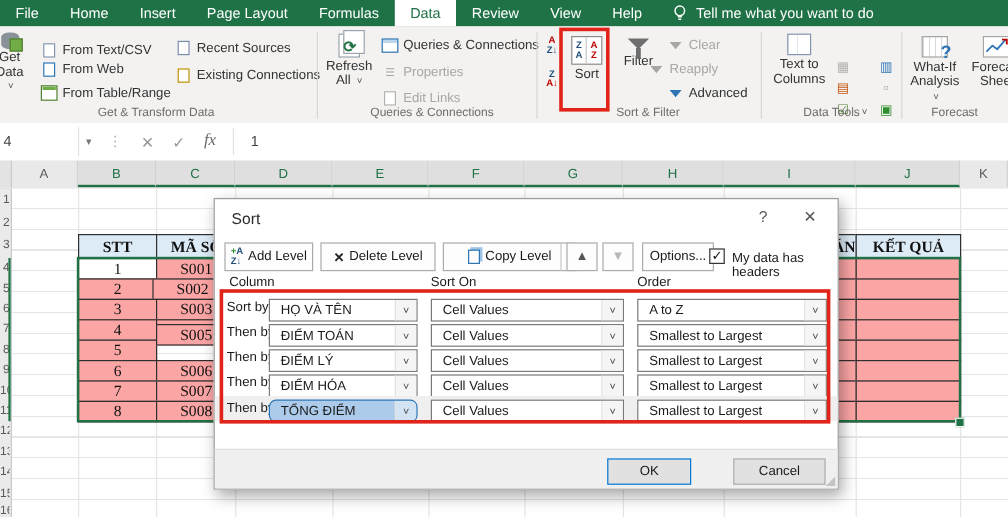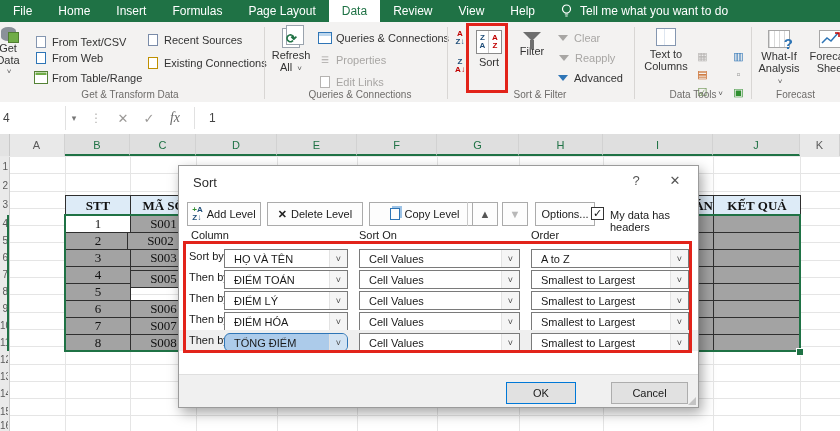--- a/index.html
+++ b/index.html
@@ -76,21 +76,21 @@
   .colhead.sel{background:#DFDFDF;color:#1F7245;border-bottom:2px solid #1F7245;}
   .grid{position:absolute;left:9px;top:157px;width:831px;height:274px;
         background:repeating-linear-gradient(#fff 0 16.3px,#E5E5E5 16.3px 17.3px);}
   .vline{position:absolute;top:0;height:274px;width:1px;background:#E5E5E5;}
   .rowsliver{position:absolute;left:0;top:157px;width:9px;height:274px;background:#EAEAEA;
              border-right:1px solid #C9C9C9;overflow:hidden;}
   .rownum{position:absolute;left:0;width:8px;text-align:right;font-size:10px;color:#5A5A5A;overflow:hidden;}
   .rowselstrip{position:absolute;left:7px;width:2px;top:58px;height:136px;background:#1F7245;}
   .tcell{position:absolute;box-sizing:border-box;border:1px solid #2F2F2F;display:flex;align-items:center;
          justify-content:center;font-family:"Liberation Serif",serif;font-size:13px;color:#111;
-         background:#a3a3a3;overflow:hidden;}
+         background:#fca5a5;overflow:hidden;}
   .tcell.head{background:#DDEBF7;font-weight:bold;}
   .tcell.active{background:#FFFFFF;}
   .tcell.clip{justify-content:flex-end;}
   .selborder{position:absolute;left:64px;top:214px;width:737px;height:138px;border:2px solid #1F7245;
              box-sizing:border-box;z-index:5;pointer-events:none;}
   .fillhandle{position:absolute;left:796px;top:348px;width:6px;height:6px;background:#1F7245;
               border:1px solid #fff;z-index:6;}
 
   
   .dialog{position:absolute;left:178px;top:165px;width:519px;height:241px;background:#fff;
@@ -126,22 +126,22 @@
 </head>
 <body>
 
 <div class="stage">
 
   <div class="tabbar">
     <div id="tabs-container" style="display:flex">
         <div class="tab">File</div>
         <div class="tab">Home</div>
         <div class="tab">Insert</div>
+        <div class="tab">Page Layout</div>
         <div class="tab">Formulas</div>
-        <div class="tab">Page Layout</div>
         <div class="tab selected">Data</div>
         <div class="tab">Review</div>
         <div class="tab">View</div>
         <div class="tab">Help</div>
       </div>
     <div class="tellme">
       <span style="display:inline-flex;">
         <svg width="13" height="16" viewBox="0 0 13 16">
             <circle cx="6.5" cy="6" r="4" fill="none" stroke="#fff" stroke-width="1.2"></circle>
             <path d="M4.8 11h3.4M5.3 13h2.4" stroke="#fff" stroke-width="1.2"></path>
@@ -235,21 +235,21 @@
     <div class="bigbtn" style="left:513px;top:10px;width:38px;">
       <span class="funnel"></span>
       <span style="margin-top:3px;">Filter</span>
     </div>
     <div class="smallbtn disabled" style="left:556px;top:8px;">
       <span class="mini">
           <span class="minifunnel"></span>
         </span>
       <span>Clear</span>
     </div>
-    <div class="smallbtn disabled" style="left:557px;top:28px;">
+    <div class="smallbtn disabled" style="left:540px;top:28px;">
       <span class="mini">
           <span class="minifunnel"></span>
         </span>
       <span>Reapply</span>
     </div>
     <div class="smallbtn" style="left:556px;top:48px;">
       <span class="mini">
           <span class="minifunnel on"></span>
         </span>
       <span>Advanced</span>

